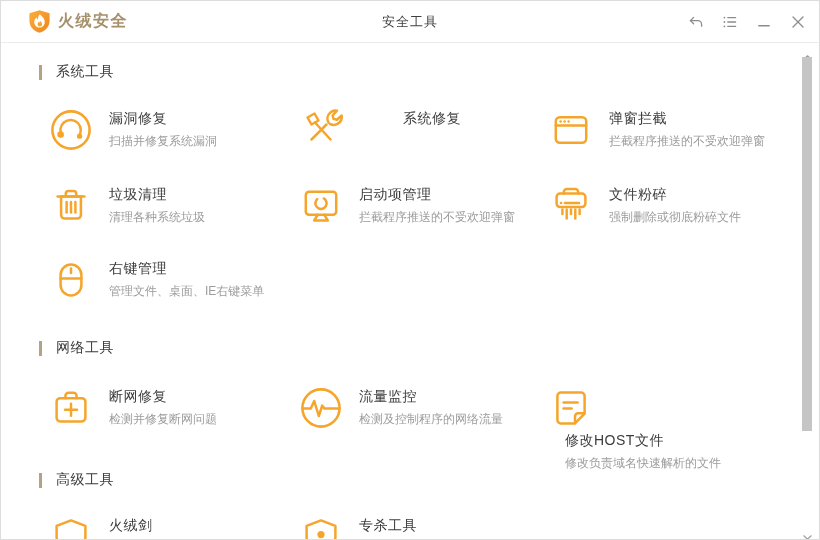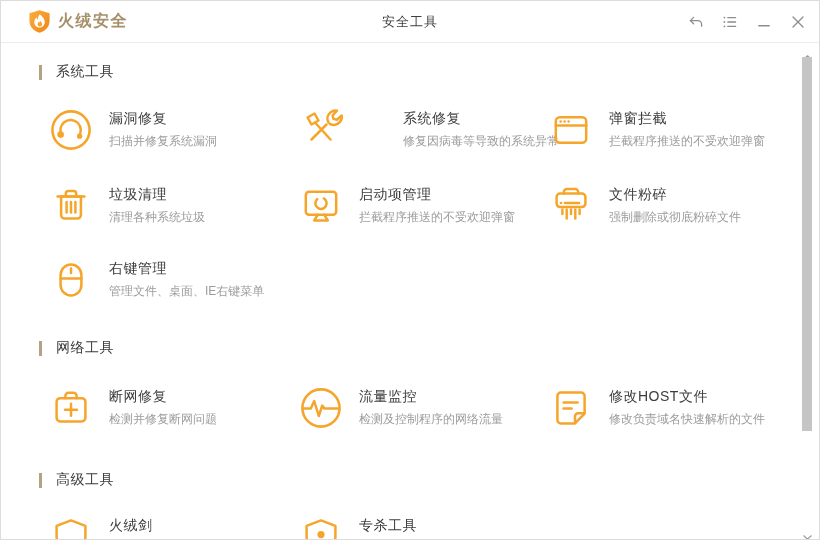--- a/index.html
+++ b/index.html
@@ -133,21 +133,20 @@
             <g fill="none" stroke="#F6A52B" stroke-width="2.5" stroke-linecap="round" stroke-linejoin="round">
               <path d="M8.5 9.5 L15.5 5.5 L19.5 12.5 L12.5 16.5 Z"></path>
               <path d="M16 14.5 L31.5 31.5"></path>
               <path d="M27.5 16.5 L12.5 31.5"></path>
               <path d="M29.5 14.5 c-1.8-3.2-1.2-7.3 1.7-9.9 c1.9-1.7 4.4-2.3 6.7-1.9 l-4.3 4.8 0.9 3.4 3.4 0.9 4.8-4.3 c0.4 2.3-0.2 4.8-1.9 6.7 c-2.6 2.9-6.7 3.5-9.9 1.7"></path>
             </g>
           </svg>
         </span>
         <span class="tool-text">
           <span class="tool-title">系统修复</span>
-          <span class="tool-desc">修复因病毒等导致的系统异常</span>
         </span>
       </div>
       <div class="tool" style="top: 65px; left: 548px;">
         <span class="tool-icon">
           <svg viewBox="0 0 44 44">
             <g fill="none" stroke="#F6A52B" stroke-width="2.5" stroke-linecap="round" stroke-linejoin="round">
               <rect x="6.8" y="9.2" width="30.4" height="25.6" rx="4"></rect>
               <line x1="6.8" y1="17.6" x2="37.2" y2="17.6"></line>
               <circle cx="11.6" cy="13.4" r="1.25" fill="#F6A52B" stroke="none"></circle>
               <circle cx="15.6" cy="13.4" r="1.25" fill="#F6A52B" stroke="none"></circle>
@@ -256,21 +255,21 @@
               <circle cx="22" cy="22" r="18.6" stroke-width="2.6"></circle>
               <path d="M3.6 22.6 h8.2 l3.4 -7.6 4.6 15 3.4 -10.4 2.2 3 h14.8"></path>
             </g>
           </svg>
         </span>
         <span class="tool-text">
           <span class="tool-title">流量监控</span>
           <span class="tool-desc">检测及控制程序的网络流量</span>
         </span>
       </div>
-      <div class="tool" style="top: 343px; left: 548px;">
+      <div class="tool" style="top: 343px; left: 548px; flex-direction: column;">
         <span class="tool-icon">
           <svg viewBox="0 0 44 44">
             <g fill="none" stroke="#F6A52B" stroke-width="2.5" stroke-linecap="round" stroke-linejoin="round">
               <path d="M11.8 6.6 h20.4 a3.4 3.4 0 0 1 3.4 3.4 v17.6 L26 37.4 H11.8 a3.4 3.4 0 0 1 -3.4 -3.4 V10 a3.4 3.4 0 0 1 3.4 -3.4 Z"></path>
               <path d="M35.2 27.2 h-6 a3.2 3.2 0 0 0 -3.2 3.2 v6.6"></path>
               <line x1="14.6" y1="16.4" x2="28.6" y2="16.4"></line>
               <line x1="14.6" y1="22.4" x2="22.6" y2="22.4"></line>
             </g>
           </svg>
         </span>

